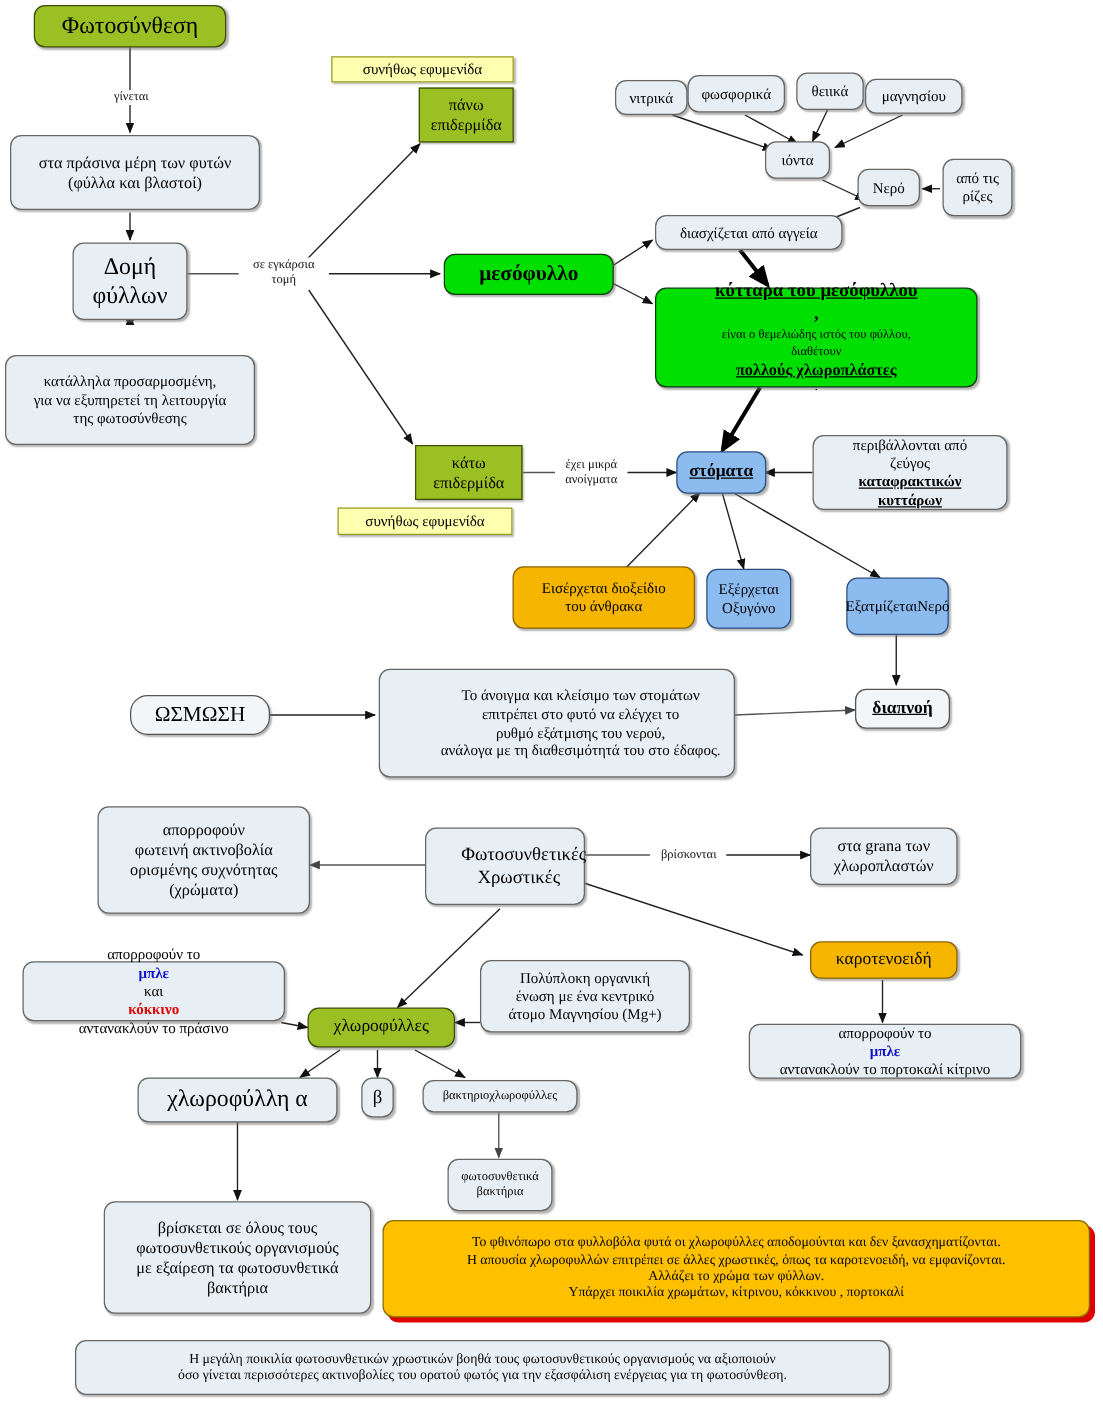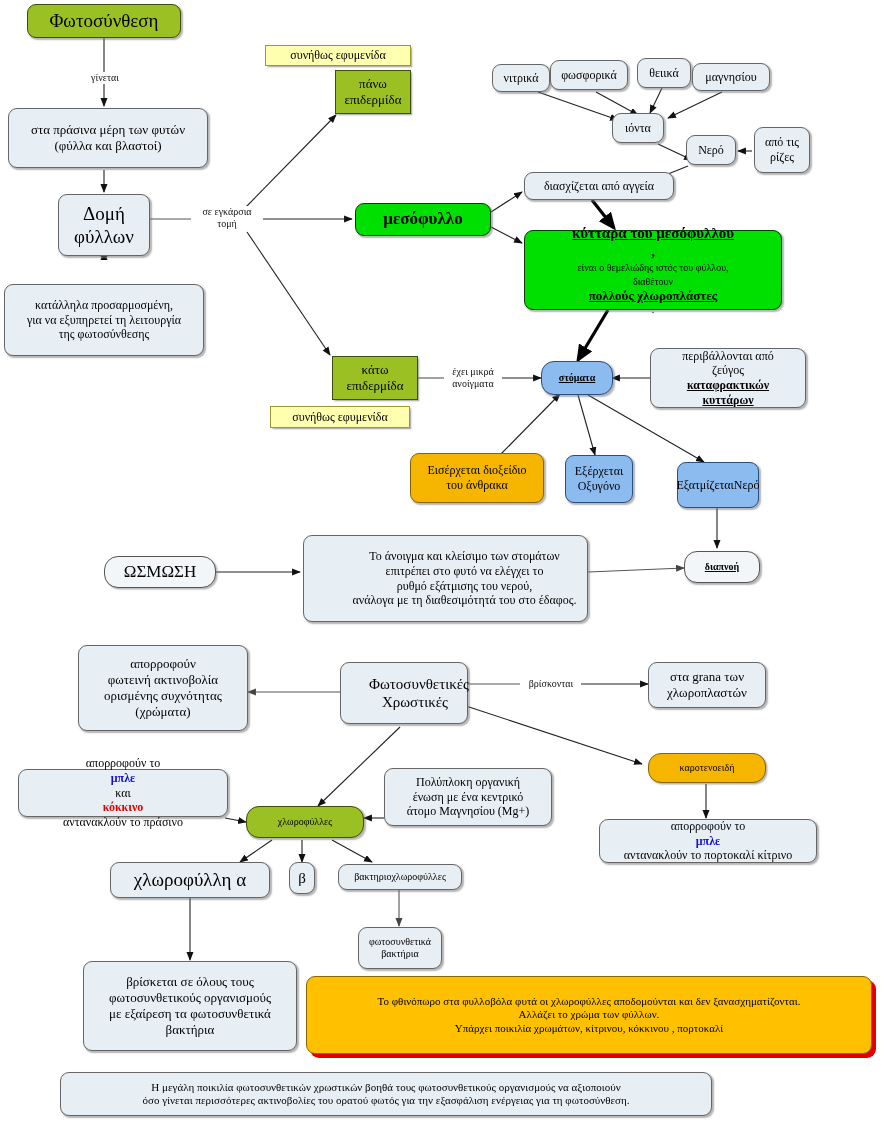--- a/index.html
+++ b/index.html
@@ -39,21 +39,21 @@
   .c-yellow {background:#ffffb0;border-color:#9a9a2a;border-radius:0;}
   .c-blue   {background:#8cbbf0;border-color:#2b4f80;}
   .c-orange {background:#f6b600;border-color:#8a6400;}
   .c-amber  {background:#ffc000;border-color:#b08400;}
   .c-white  {background:#f2f6f9;border-color:#555;}
   .sq       {border-radius:0;}
   .t10 {font-size:10px;}
   .t11 {font-size:11px;}
   .t12 {font-size:12px;}
   .t13 {font-size:13px;}
-  .t14 {font-size:10px;border-radius:13px;}
+  .t14 {font-size:14px;}
   .t15 {font-size:15px;}
   .t17 {font-size:17px;}
   .t19 {font-size:19px;}
   .bold{font-weight:bold;}
   .udl {text-decoration:underline;}
 
   
   .elabel{
     position:absolute;
     font-family:"Liberation Serif","DejaVu Serif",serif;
@@ -280,21 +280,21 @@
 
   <div class="node c-grey t12" style="left:650px;top:348px;width:156px;height:60px;flex-direction:column;">
     <span>περιβάλλονται από</span>
     <span>
         <span>ζεύγος </span>
         <span class="bold udl">καταφρακτικών</span>
       </span>
     <span class="bold udl">κυττάρων</span>
   </div>
 
-  <div class="node c-orange t12" style="left:410px;top:453px;width:134px;height:50px;flex-direction:column;">
+  <div class="node c-orange t12" style="left:410px;top:453px;width:146px;height:50px;flex-direction:column;">
     <span>Εισέρχεται διοξείδιο</span>
     <span>του άνθρακα</span>
   </div>
 
   <div class="node c-blue t12" style="left:565px;top:455px;width:68px;height:48px;flex-direction:column;">
     <span>Εξέρχεται</span>
     <span>Οξυγόνο</span>
   </div>
 
   <div class="node c-blue t12" style="left:677px;top:462px;width:82px;height:46px;flex-direction:row;">
@@ -389,20 +389,21 @@
 
   <div class="node c-grey t13" style="left:83px;top:961px;width:214px;height:90px;flex-direction:column;">
     <span>βρίσκεται σε όλους τους</span>
     <span>φωτοσυνθετικούς οργανισμούς</span>
     <span>με εξαίρεση τα φωτοσυνθετικά</span>
     <span>βακτήρια</span>
   </div>
 
   <div class="node c-amber t11 redshadow" style="left:306px;top:976px;width:566px;height:78px;flex-direction:column;border-color:#8a6a00;">
     <span>Το φθινόπωρο στα φυλλοβόλα φυτά οι χλωροφύλλες αποδομούνται και δεν ξανασχηματίζονται.</span>
+    <span>Η απουσία χλωροφυλλών επιτρέπει σε άλλες χρωστικές, όπως τα καροτενοειδή, να εμφανίζονται.</span>
     <span>Αλλάζει το χρώμα των φύλλων.</span>
     <span>Υπάρχει ποικιλία χρωμάτων, κίτρινου, κόκκινου , πορτοκαλί</span>
   </div>
 
   <div class="node c-grey t11" style="left:60px;top:1072px;width:652px;height:44px;flex-direction:column;">
     <span>Η μεγάλη ποικιλία φωτοσυνθετικών χρωστικών βοηθά τους φωτοσυνθετικούς οργανισμούς να αξιοποιούν</span>
     <span>όσο γίνεται περισσότερες ακτινοβολίες του ορατού φωτός για την εξασφάλιση ενέργειας για τη φωτοσύνθεση.</span>
   </div>
 
 </div>

